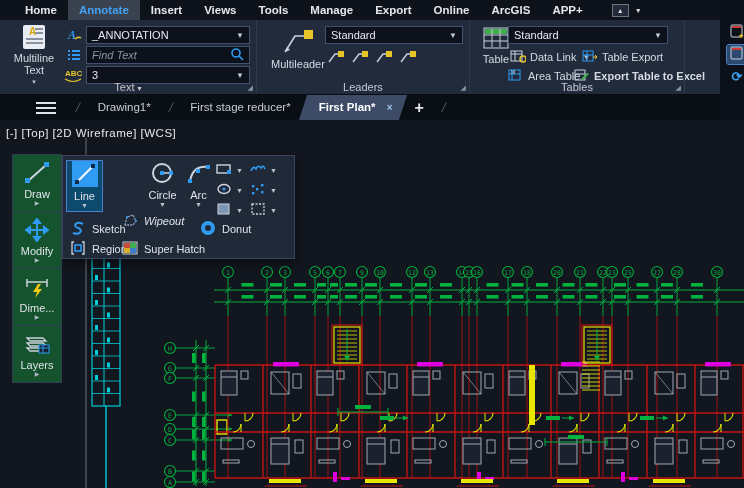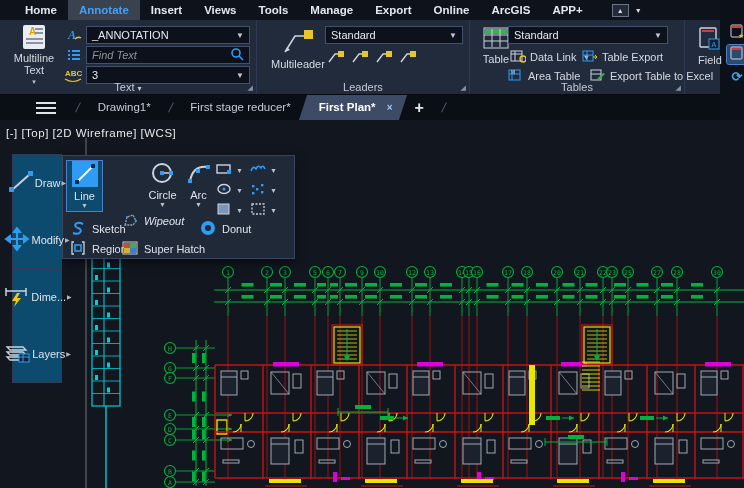--- a/index.html
+++ b/index.html
@@ -56,22 +56,22 @@
   .tab-add{color:#e4e7ec;font-size:16px;padding:0 12px;font-weight:bold}
 
   
   .canvas{position:absolute;top:120px;left:0;width:744px;height:368px;background:#12161f}
   .vpctl{position:absolute;top:7px;left:6px;color:#e8e8e8;font-size:11.5px;
     font-family:Liberation Sans, sans-serif;letter-spacing:.5px}
   svg.plan{position:absolute;inset:0}
 
   
   .side-toolbar{position:absolute;top:155px;left:12px;width:50px;z-index:5}
-  .side-btn{height:58px;background:#0c4a6e;border:1px solid #303c56;margin-top:-1px;
-    display:flex;flex-direction:row;align-items:center;justify-content:center;
+  .side-btn{height:58px;background:#14532d;border:1px solid #303c56;margin-top:-1px;
+    display:flex;flex-direction:column;align-items:center;justify-content:center;
     color:#dfe3ea;font-size:11px;gap:1px}
   .side-btn .flyarr{color:#aeb6c4;font-size:6px;line-height:5px}
   .flyout{position:absolute;top:155px;left:62px;width:233px;height:104px;background:#202938;
     border:1px solid #3a4660;box-shadow:0 4px 10px rgba(0,0,0,.5);z-index:4;font-size:11px;color:#dfe3ea}
   .tool-cell{position:absolute;top:4px;height:52px;display:flex;flex-direction:column;
     align-items:center;justify-content:flex-start}
   .tool-cell .lbl{display:flex;align-items:center;gap:2px;margin-top:1px}
   .tool-cell .caret,.gcaret{color:#b9c0cc;font-size:7px}
   .tool-cell.sel{border:1px solid #4a7fd0;background:#0c4a6e}
   .gridicon{position:absolute;display:flex;align-items:center;gap:3px}
@@ -225,43 +225,34 @@
           </div>
           <div class="smallbtn" style="left: 38px; top: 48px;">
             <span><svg width="16" height="14" viewBox="0 0 16 14">
                 <rect x="1" y="2" width="11" height="10" fill="none" stroke="#2f9bf2"></rect>
                 <line x1="1" y1="6" x2="12" y2="6" stroke="#2f9bf2"></line>
                 <text x="3" y="5.5" font-size="4.5" fill="#fff" font-family="Liberation Sans">M</text>
                 <line x1="4" y1="2" x2="4" y2="12" stroke="#2f9bf2"></line>
               </svg></span>
             <span>Area Table</span>
           </div>
-          <div class="smallbtn" style="left: 120px; top: 48px;">
+          <div class="smallbtn" style="left: 104px; top: 48px; font-weight: bold;">
             <span><svg width="16" height="14" viewBox="0 0 16 14">
                 <rect x="1" y="2" width="10" height="10" fill="none" stroke="#ccd3dd"></rect>
                 <line x1="1" y1="6" x2="11" y2="6" stroke="#ccd3dd"></line>
                 <path d="M9 12 L15 6 l-2 -1 -6 6 z" fill="#3fae4e"></path>
               </svg></span>
             <span>Export Table to Excel</span>
           </div>
         </div>
       <div class="panel-footer">Tables</div>
       <span class="panel-corner">◢</span>
     </div>
 
     <div class="panel" style="flex:1">
-      <div class="bigbtn" style="left:6px;top:6px;width:38px">
-        <span id="ic-field"><svg width="26" height="26" viewBox="0 0 26 26">
-              <rect x="3" y="2" width="16" height="19" rx="1" fill="none" stroke="#ccd3dd" stroke-width="1.4"></rect>
-              <rect x="5" y="4" width="12" height="2" fill="#d23b3b"></rect>
-              <rect x="12" y="13" width="10" height="10" fill="#17202e" stroke="#2f9bf2"></rect>
-              <text x="14.5" y="21" font-size="7" fill="#2f9bf2" font-family="Liberation Sans">A</text>
-            </svg></span>
-        <span>Field</span>
-      </div>
       <div class="stackicon" style="left:42px;top:3px">
           <span id="ic-f1"><svg width="16" height="16" viewBox="0 0 16 16">
               <rect x="2" y="2" width="11" height="12" rx="1" fill="none" stroke="#ccd3dd"></rect>
               <rect x="3" y="3" width="9" height="2" fill="#d23b3b"></rect>
               <text x="9" y="15" font-size="7" fill="#e8c52a">★</text>
             </svg></span>
         </div>
       <div class="stackicon sel" style="left:42px;top:25px">
           <span id="ic-f2"><svg width="16" height="16" viewBox="0 0 16 16">
               <rect x="2" y="2" width="11" height="12" rx="1" fill="none" stroke="#ccd3dd"></rect>

